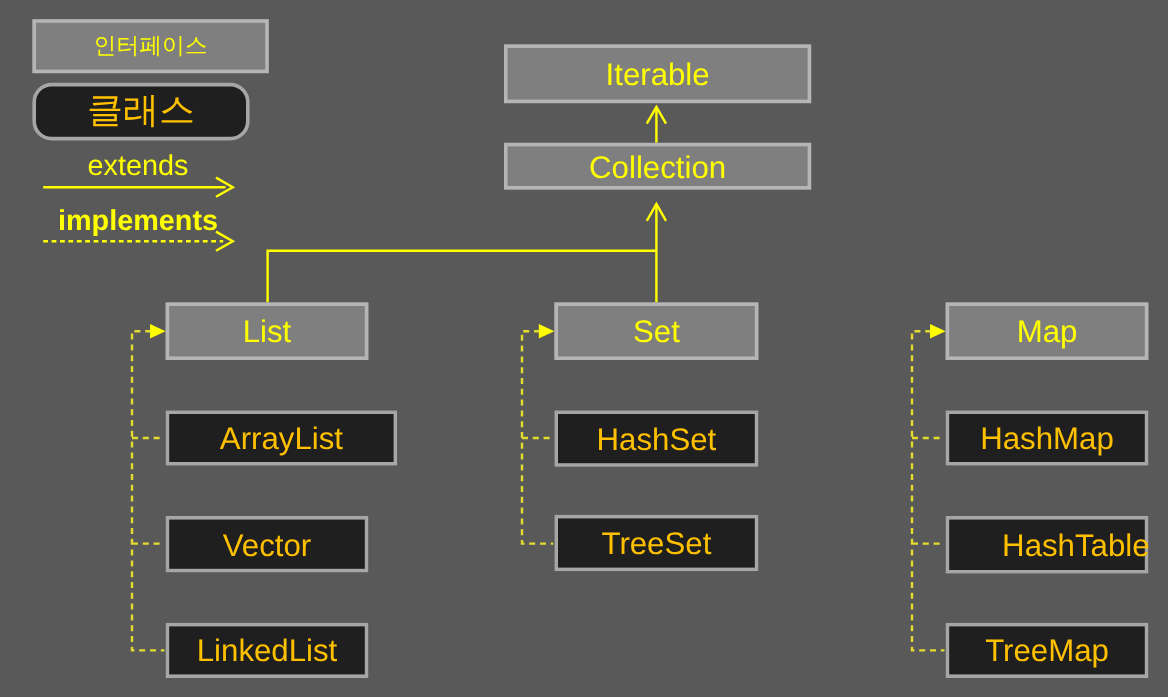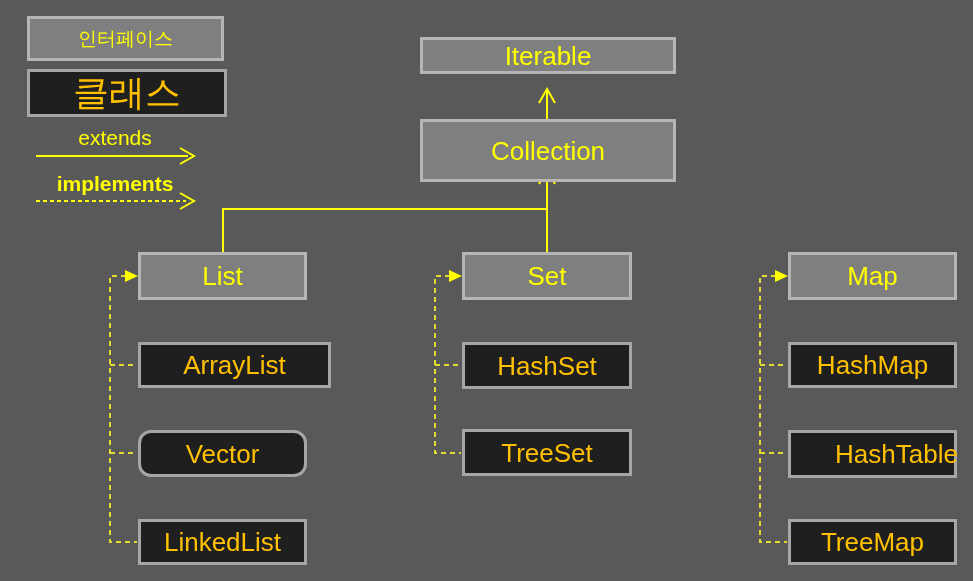--- a/index.html
+++ b/index.html
@@ -37,21 +37,21 @@
     color: #ffff00;
   }
   .cbox {
     background: #1f1f1f;
     border: 3px solid #a6a6a6;
     color: #ffc000;
   }
   .legend-label {
     position: absolute;
     color: #ffff00;
-    font-size: 21px;
+    font-size: 24px;
     text-align: center;
     width: 160px;
     line-height: 1;
   }
 </style>
 </head>
 <body>
 
 <div id="stage">
 
@@ -89,33 +89,33 @@
     </g>
 
     <g>
       <path d="M776 276 H760 V542 H787 M760 365 H787 M760 453 H787" stroke="#e3dc2e" stroke-width="2" fill="none" stroke-dasharray="5 4"></path>
       <polygon points="775,270 788,276 775,282" fill="#ffff00"></polygon>
     </g>
   </svg>
 
   <div class="box ibox" style="left:27px; top:16px; width:197px; height:45px; font-size:19px;">인터페이스</div>
 
-  <div class="box cbox" style="left:27px; top:69px; width:200px; height:48px; font-size:36px;">클래스</div>
+  <div class="box cbox" style="left:27px; top:69px; width:181px; height:48px; font-size:30px;border-radius:16px;">클래스</div>
 
   <div class="legend-label" style="left:35px; top:127px;">extends</div>
 
   <div class="legend-label" style="left:35px; top:173px;font-weight:bold;">implements</div>
 
-  <div class="box ibox" style="left:420px; top:37px; width:256px; height:37px;">Iterable</div>
+  <div class="box ibox" style="left:420px; top:37px; width:256px; height:49px;">Iterable</div>
 
-  <div class="box ibox" style="left:420px; top:119px; width:256px; height:63px;">Collection</div>
+  <div class="box ibox" style="left:420px; top:119px; width:256px; height:39px;">Collection</div>
 
   <div class="box ibox" style="left:138px; top:252px; width:169px; height:48px;">List</div>
   <div class="box cbox" style="left:138px; top:342px; width:193px; height:46px;">ArrayList</div>
-  <div class="box cbox" style="left:138px; top:430px; width:169px; height:47px;border-radius:13px;">Vector</div>
+  <div class="box cbox" style="left:138px; top:430px; width:169px; height:47px;">Vector</div>
   <div class="box cbox" style="left:138px; top:519px; width:169px; height:46px;">LinkedList</div>
 
   <div class="box ibox" style="left:462px; top:252px; width:170px; height:48px;">Set</div>
   <div class="box cbox" style="left:462px; top:342px; width:170px; height:47px;">HashSet</div>
   <div class="box cbox" style="left:462px; top:429px; width:170px; height:47px;">TreeSet</div>
 
   <div class="box ibox" style="left:788px; top:252px; width:169px; height:48px;">Map</div>
   <div class="box cbox" style="left:788px; top:342px; width:169px; height:46px;">HashMap</div>
   <div class="box cbox" style="left:788px; top:430px; width:169px; height:48px;padding-left:48px;">HashTable</div>
   <div class="box cbox" style="left:788px; top:519px; width:169px; height:46px;">TreeMap</div>

